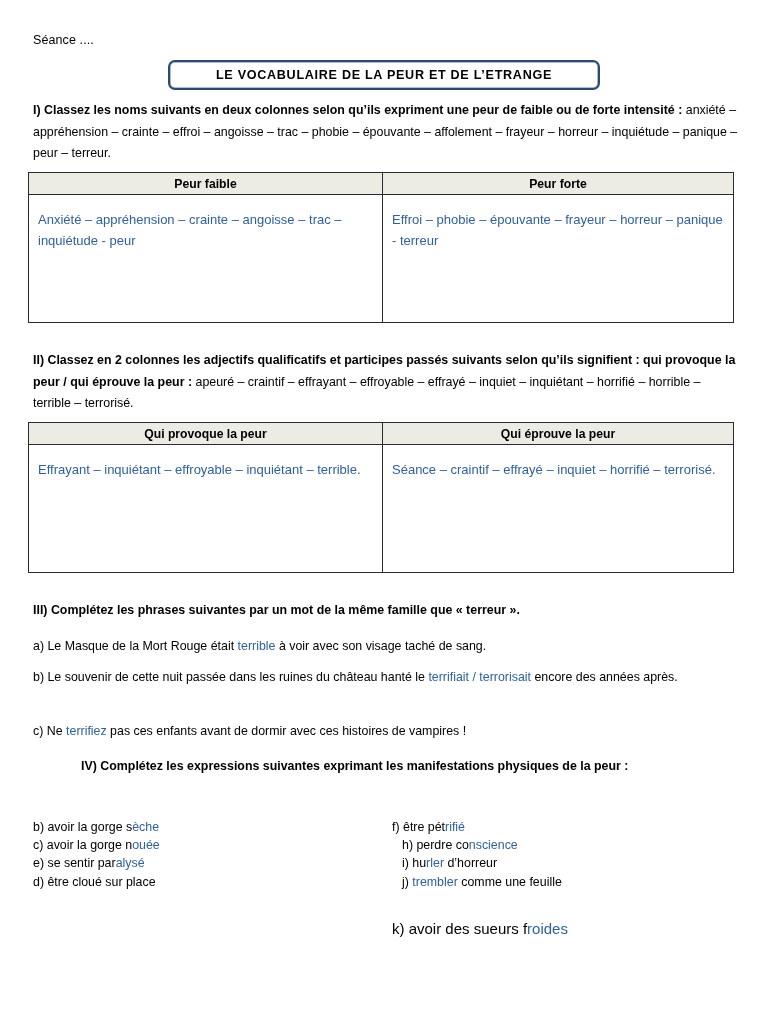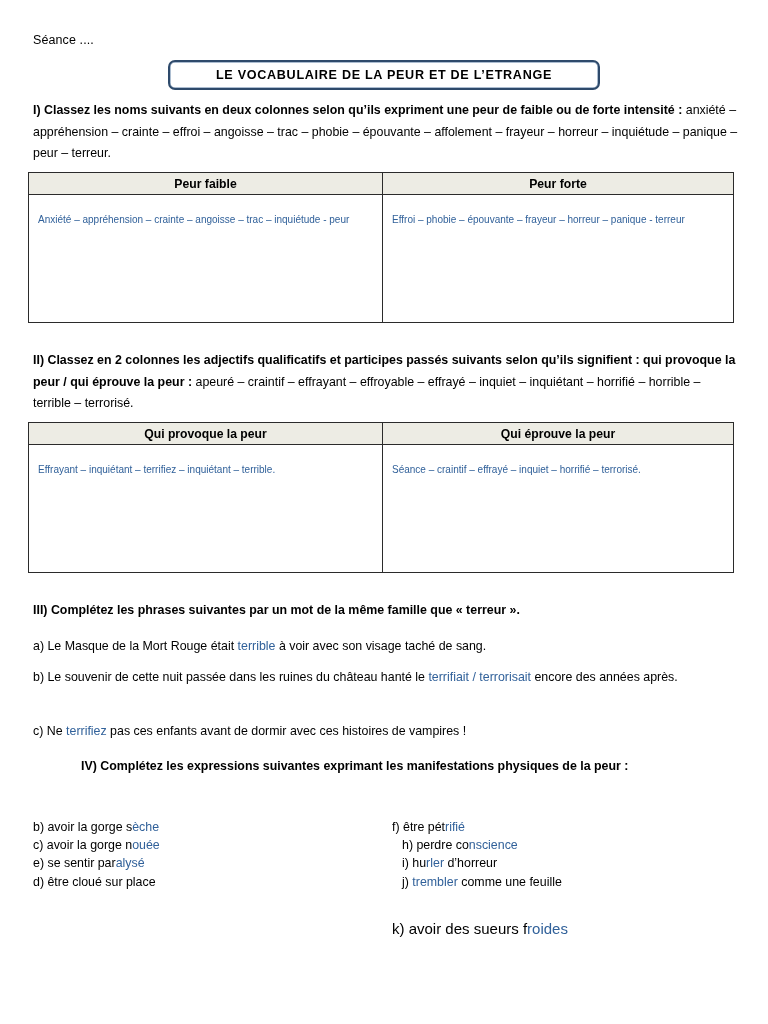--- a/index.html
+++ b/index.html
@@ -80,21 +80,21 @@
     text-align: center;
     height: 21px;
     padding: 0;
     color: #000000;
   }
   table.grid td {
     border: 1px solid #2b2b2b;
     vertical-align: top;
     height: 113px;
     padding: 14px 9px 0 9px;
-    font-size: 10px;
+    font-size: 13px;
     line-height: 21px;
     color: #31619a;
     font-weight: 400;
   }
   table.grid col.c1 { width: 354px; }
   table.grid col.c2 { width: 351px; }
 
   
   .sent {
     position: absolute;
@@ -174,21 +174,21 @@
         <col class="c2">
       </colgroup>
     <thead>
       <tr>
         <th>Qui provoque la peur</th>
         <th>Qui éprouve la peur</th>
       </tr>
     </thead>
     <tbody>
       <tr>
-        <td>Effrayant – inquiétant – terrifiez – inquiétant – terrible.</td>
+        <td>Effrayant – inquiétant – effroyable – inquiétant – terrible.</td>
         <td>Séance – craintif – effrayé – inquiet – horrifié – terrorisé.</td>
       </tr>
     </tbody>
   </table>
 
   <div class="instr" style="top:600px;">III) Complétez les phrases suivantes par un mot de la même famille que « terreur ».</div>
 
   <div class="sent" style="top:635px;">
     <span class="bk">a) Le Masque de la Mort Rouge était </span><span class="blue">terrible</span><span class="bk"> à voir avec son visage taché de sang.</span>
   </div>

